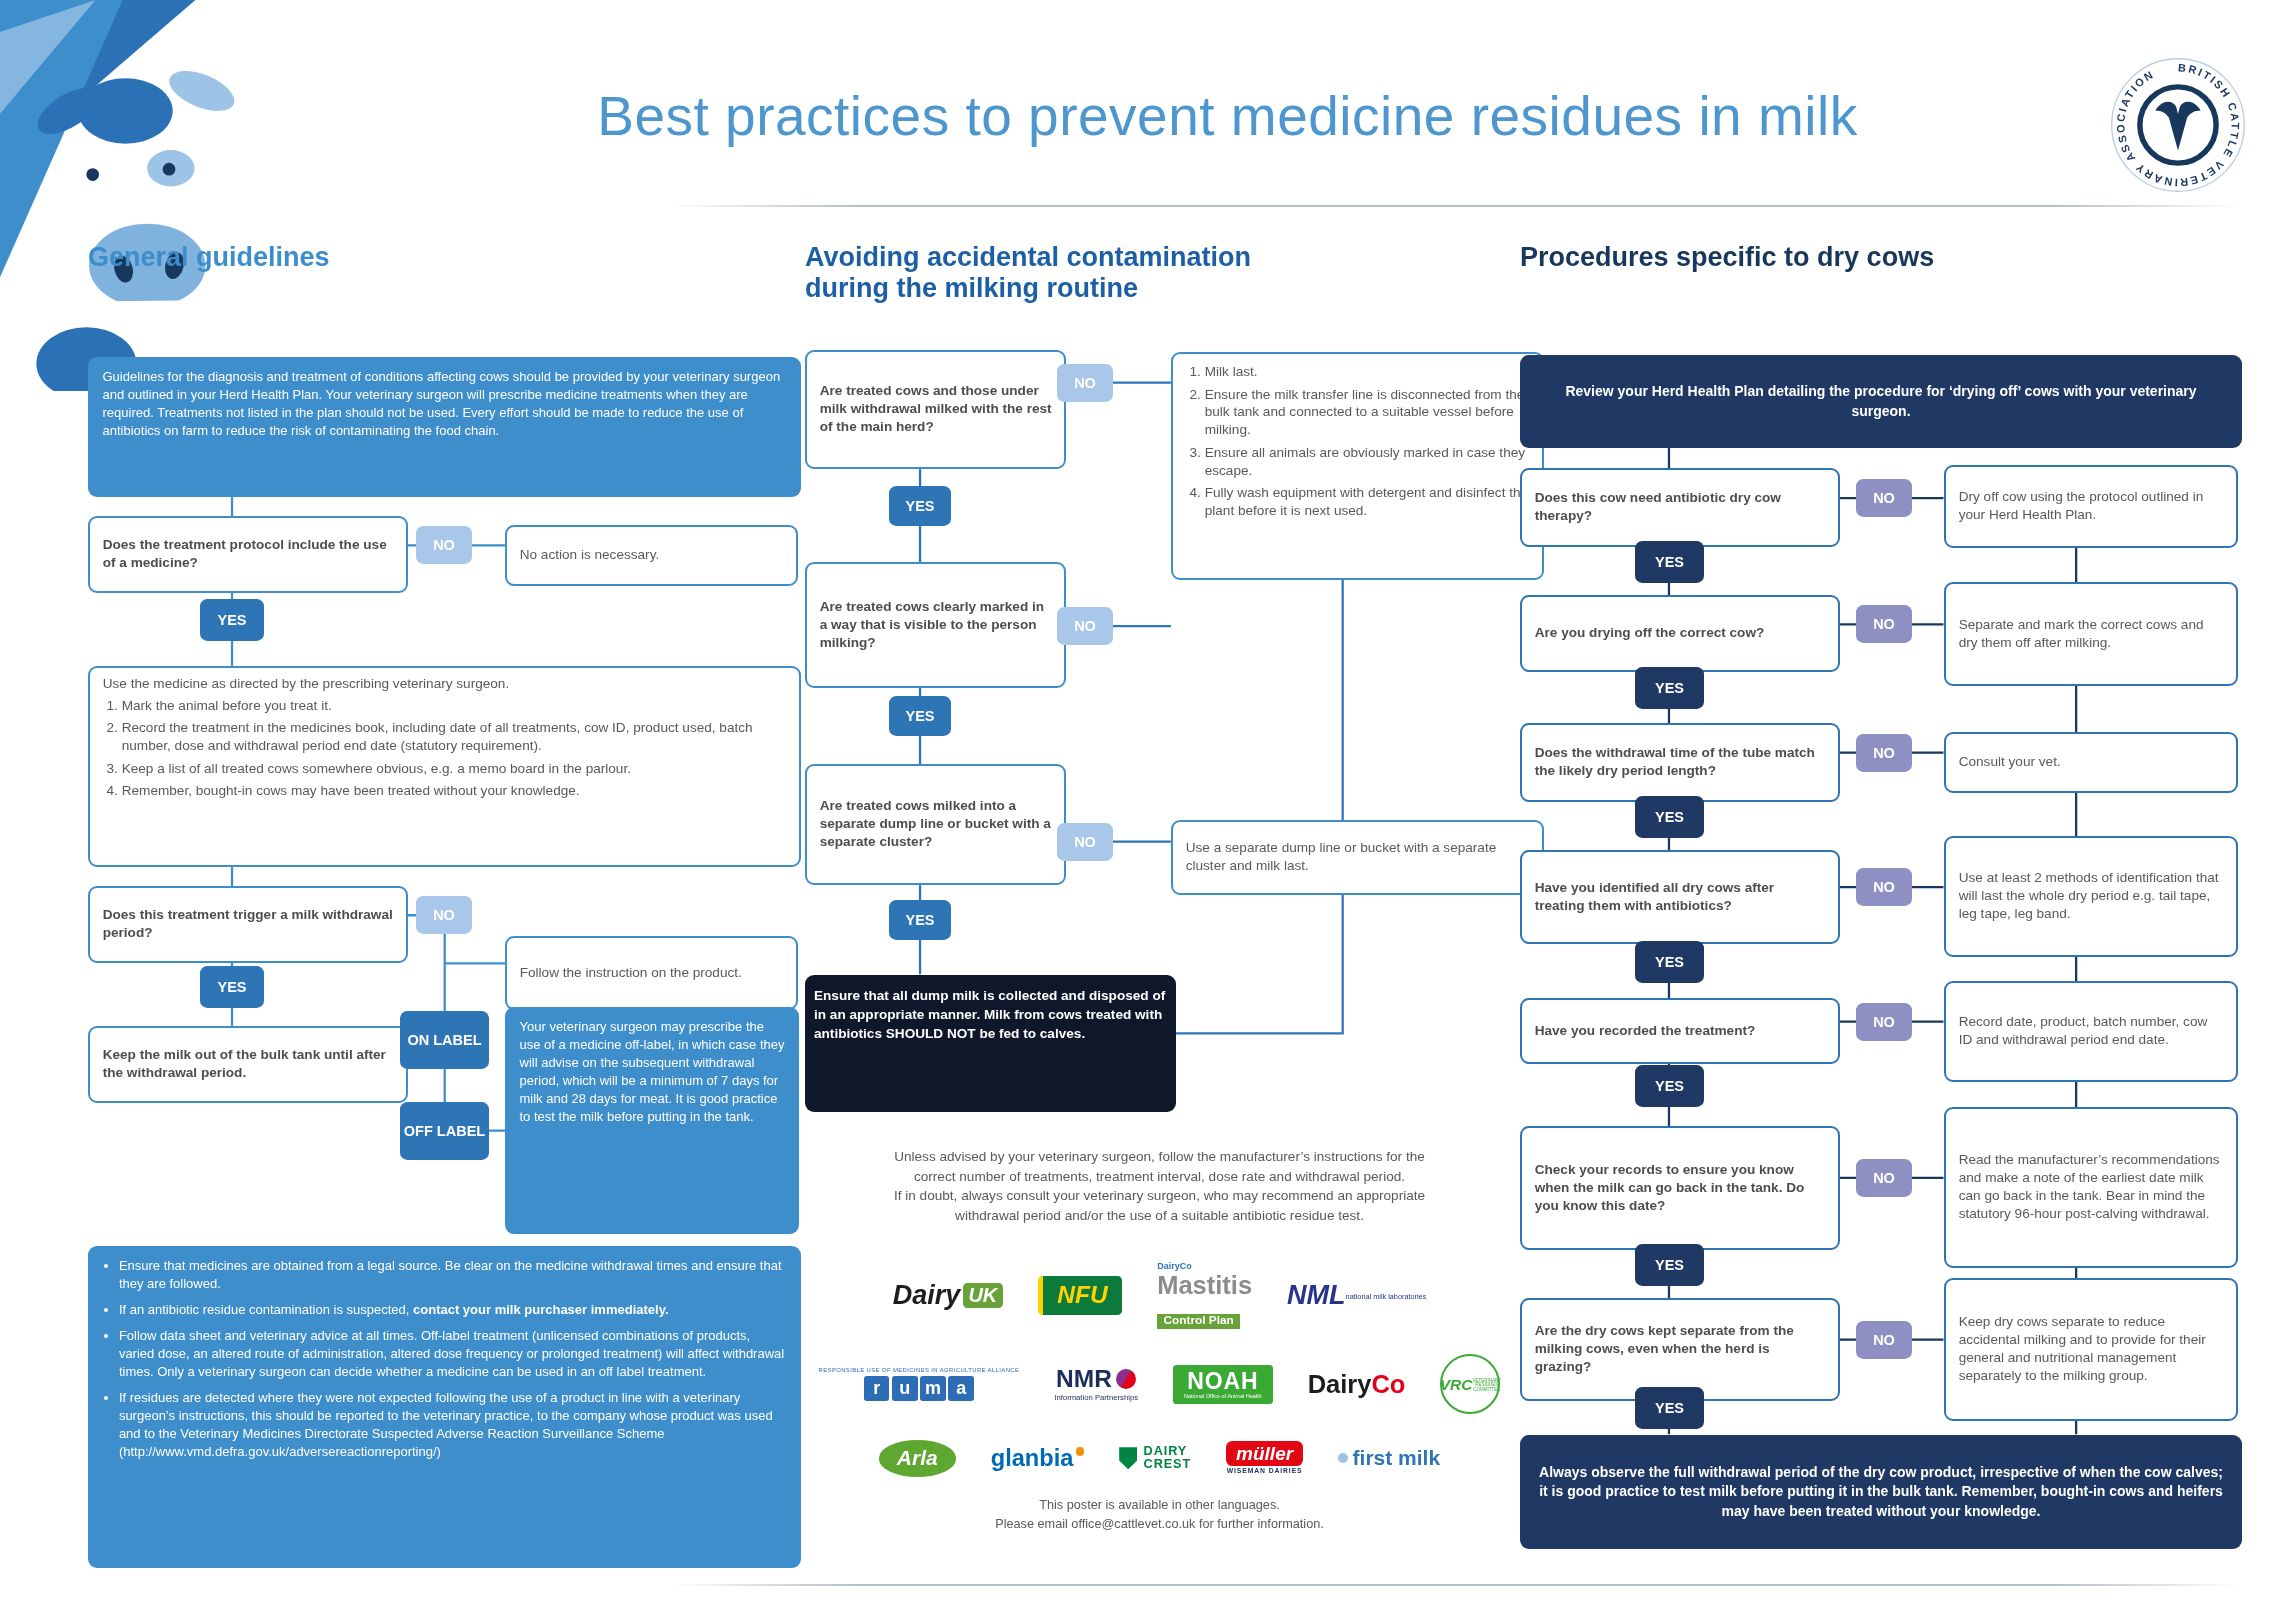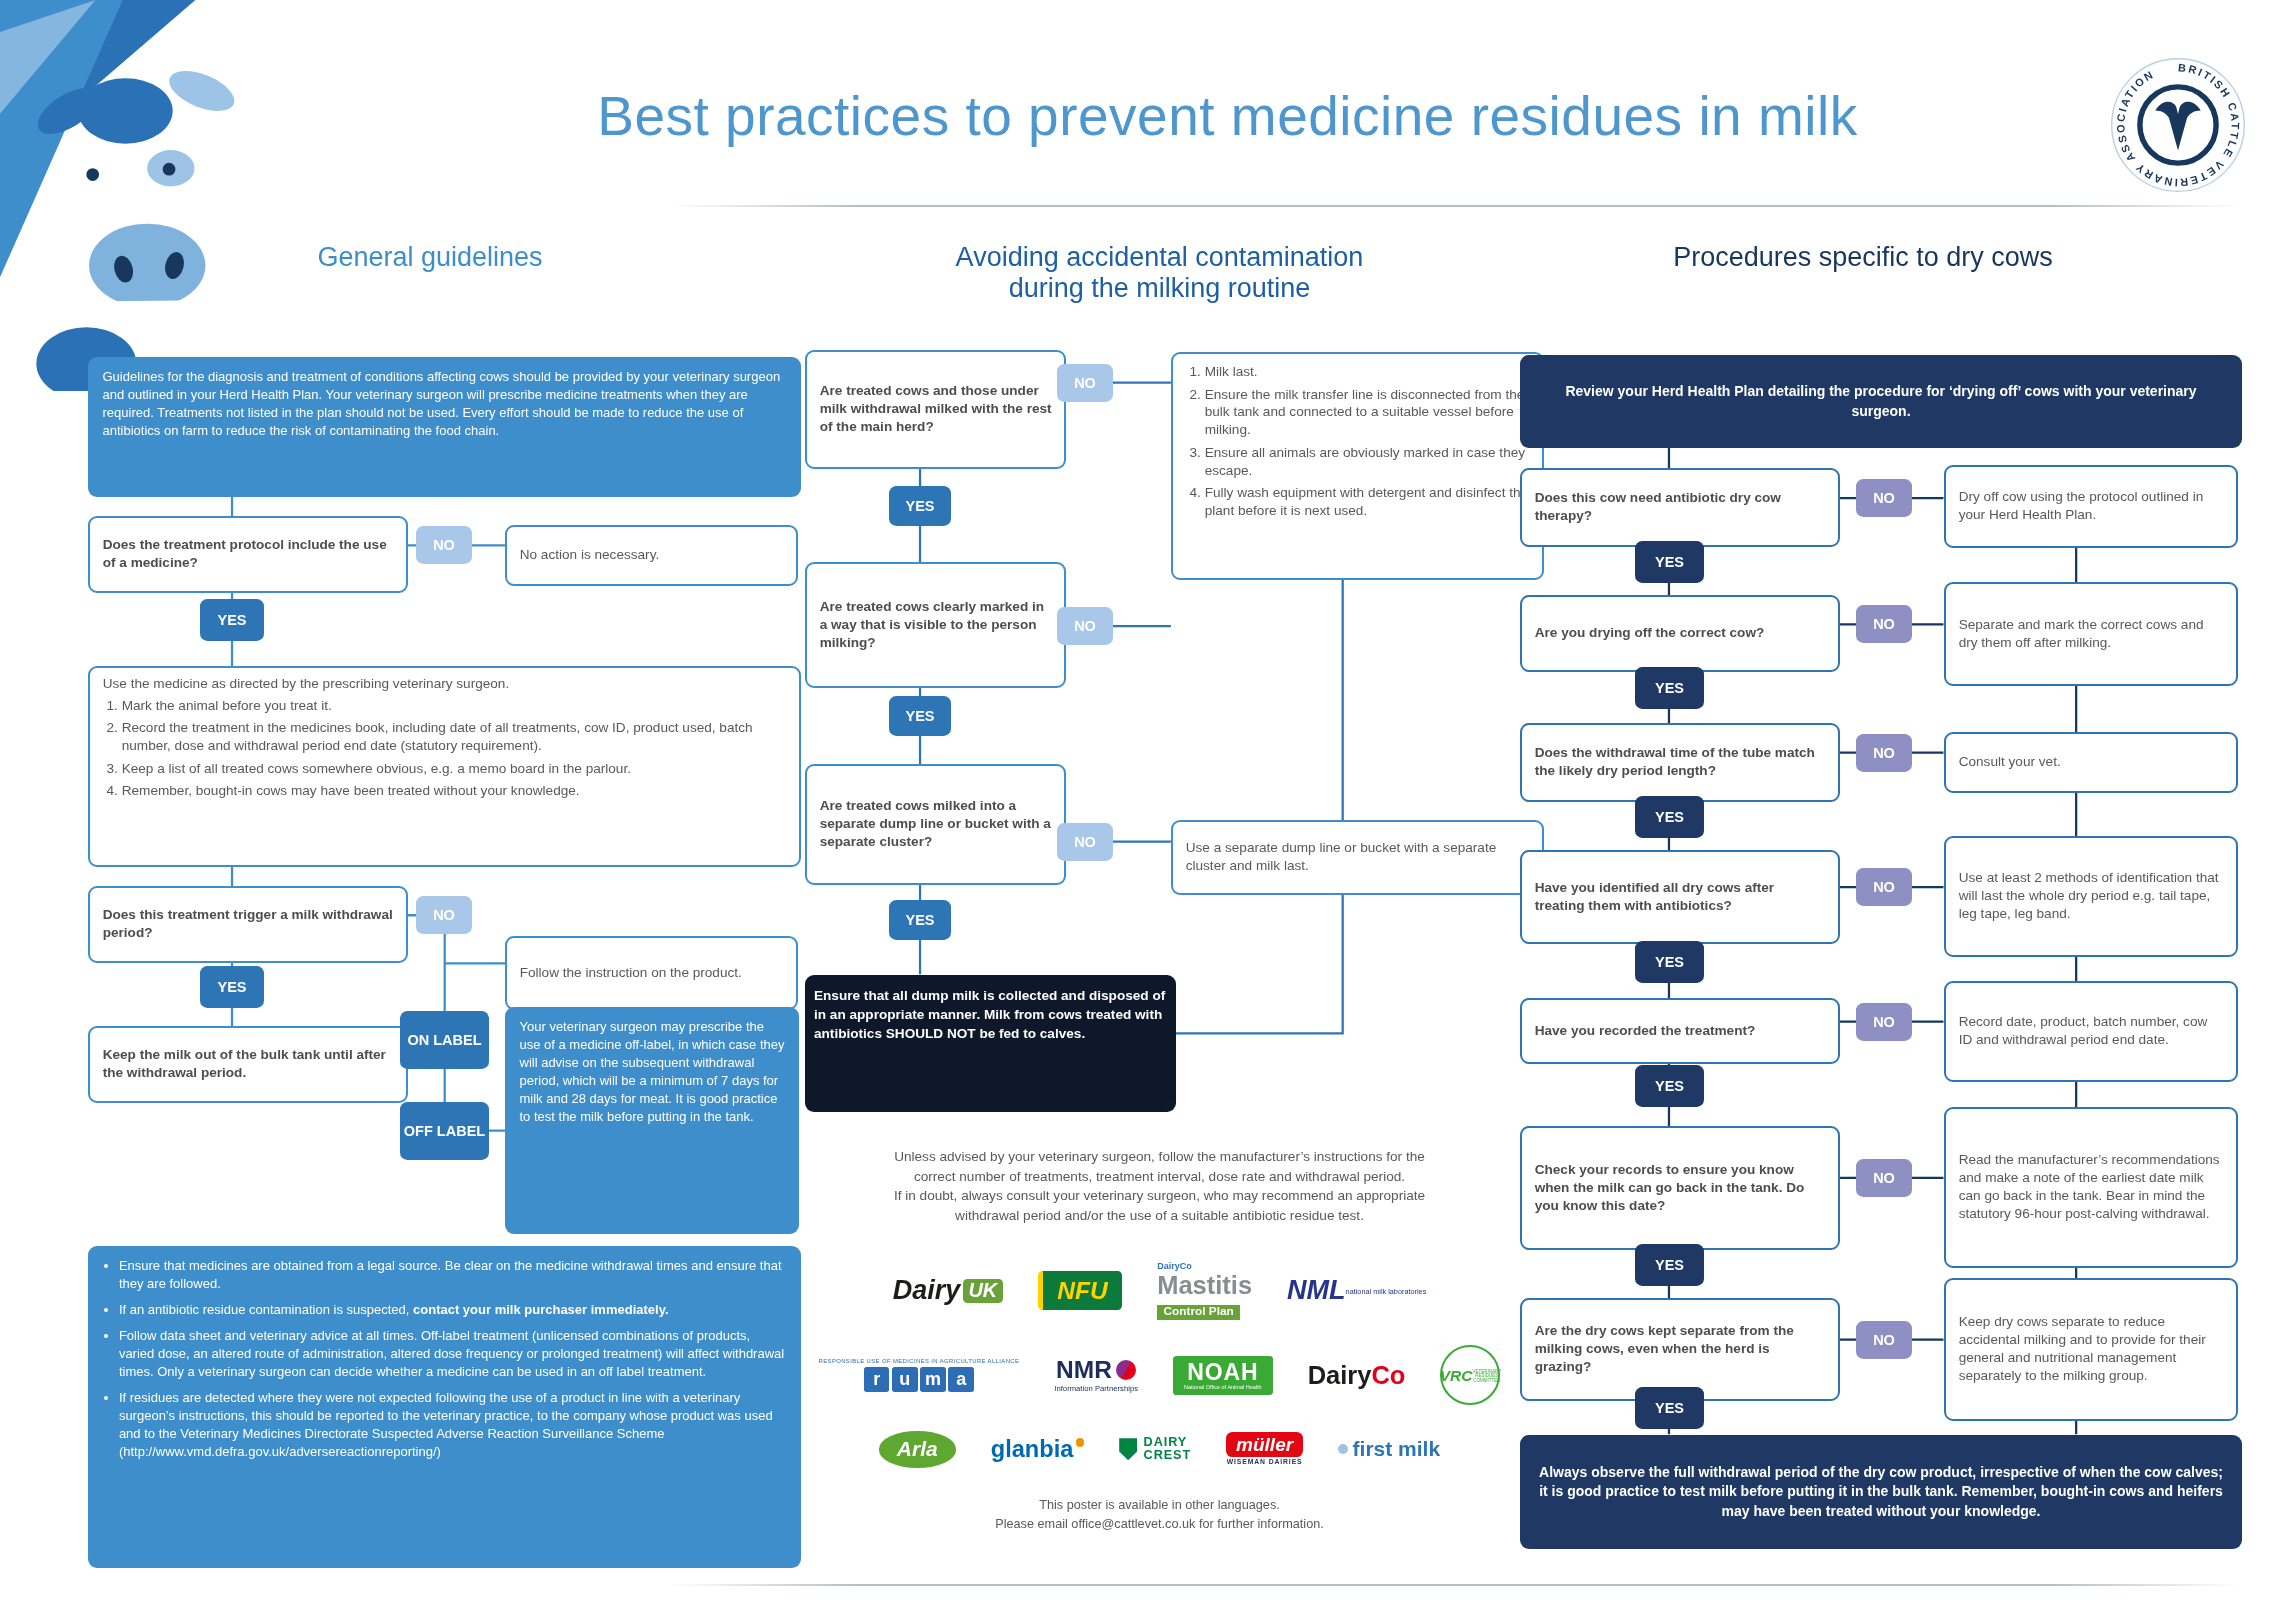--- a/index.html
+++ b/index.html
@@ -1,21 +1,21 @@
 <!DOCTYPE html>
 <html style="font-size:14.5px"><head>
 <meta charset="utf-8">
 <style>
   html,body{margin:0;padding:0}
   body{font-family:"Liberation Sans",sans-serif;background:#fff}
   .canvas{position:relative;width:2270px;height:1616px;background:#fff;overflow:hidden}
   .canvas > *{position:absolute}
   svg.connectors{left:0;top:0;z-index:1;pointer-events:none}
   .title{font-size:55px;color:#4e96ce;text-align:center;z-index:2;letter-spacing:0.5px}
-  .colhead{font-weight:normal;font-size:27px;text-align:center;z-index:2;line-height:1.15}
+  .colhead{font-weight:bold;font-size:27px;text-align:left;z-index:2;line-height:1.15}
   .divider{height:1.8px;background:linear-gradient(90deg,rgba(183,190,198,0),#b7bec6 12%,#b7bec6 88%,rgba(183,190,198,0));z-index:1}
   .box{background:#fff;border:2.3px solid #3e8ecc;border-radius:9px;color:#58595b;font-size:13.6px;line-height:1.32;
        padding:7.3px 12.7px;display:flex;flex-direction:column;justify-content:center;z-index:2}
   .box3{border-color:#2e75b6}
   .q{font-weight:bold;color:#4d4d4f}
   .bluefill{background:#3e8ecc;border-radius:9px;color:#fff;font-size:13px;line-height:1.38;padding:11px 14.5px;z-index:2}
   .finalfill{background:#0f172a;border-radius:9px;color:#fff;font-weight:bold;font-size:13.6px;line-height:1.4;padding:11px 9px;z-index:2}
   .navyfill{background:#1f3864;border-radius:9px;color:#fff;font-weight:bold;font-size:14px;line-height:1.4;
             padding:9px 18px;display:flex;align-items:center;justify-content:center;text-align:center;z-index:2}
   .badge{border-radius:7.3px;color:#fff;font-weight:bold;font-size:14.5px;display:flex;align-items:center;justify-content:center;
@@ -33,21 +33,21 @@
   
   .logos{z-index:2}
   .lrow{display:flex;justify-content:center;align-items:center;gap:35px;margin-bottom:25.5px}
   .lg{display:inline-flex;align-items:center}
   .duk-a{font-weight:bold;font-style:italic;font-size:27px;color:#1d1d1b}
   .duk-b{font-weight:bold;font-style:italic;font-size:20px;color:#fff;background:#6aa23a;border-radius:4.5px;padding:0.9px 5.5px;margin-left:2.7px}
   .nfu{background:#0b7a3b;color:#ffd200;font-weight:bold;font-style:italic;font-size:24.5px;padding:5.5px 14.5px;border-radius:4.5px;border-left:5.5px solid #ffd200}
   .mast{display:inline-flex;flex-direction:column;align-items:flex-start;line-height:1}
   .mast-tag{font-size:9px;color:#2e75b6;font-weight:bold;margin-bottom:2px}
   .mast-a{font-size:25.5px;font-weight:bold;color:#8a8d8f}
-  .mast-b{font-size:11.8px;font-weight:bold;color:#fff;background:#6aa23a;padding:1.8px 6.4px;margin-top:6px}
+  .mast-b{font-size:11.8px;font-weight:bold;color:#fff;background:#6aa23a;padding:1.8px 6.4px;margin-top:15px}
   .nml{display:inline-flex;align-items:center;line-height:1}
   .nml-a{font-size:27px;font-weight:bold;font-style:italic;color:#27348b}
   .nml-sub{font-size:7.3px;color:#27348b;margin-top:1.8px}
   .ruma{display:inline-flex;flex-direction:column;align-items:center}
   .ruma-cap{font-size:5.9px;color:#2d6db5;letter-spacing:0.4px;margin-bottom:2.7px;text-align:center}
   .ruma-sqs{display:flex;gap:2.7px}
   .ruma-sq{width:25.5px;height:25.5px;background:#2d6db5;color:#fff;font-weight:bold;font-size:18px;display:inline-flex;align-items:center;justify-content:center;border-radius:2.7px}
   .nmr{display:inline-flex;flex-direction:column;align-items:center;line-height:1}
   .nmr-top{display:flex;align-items:center;gap:4.5px}
   .nmr-a{font-size:24.5px;font-weight:bold;color:#1d2d5c}

